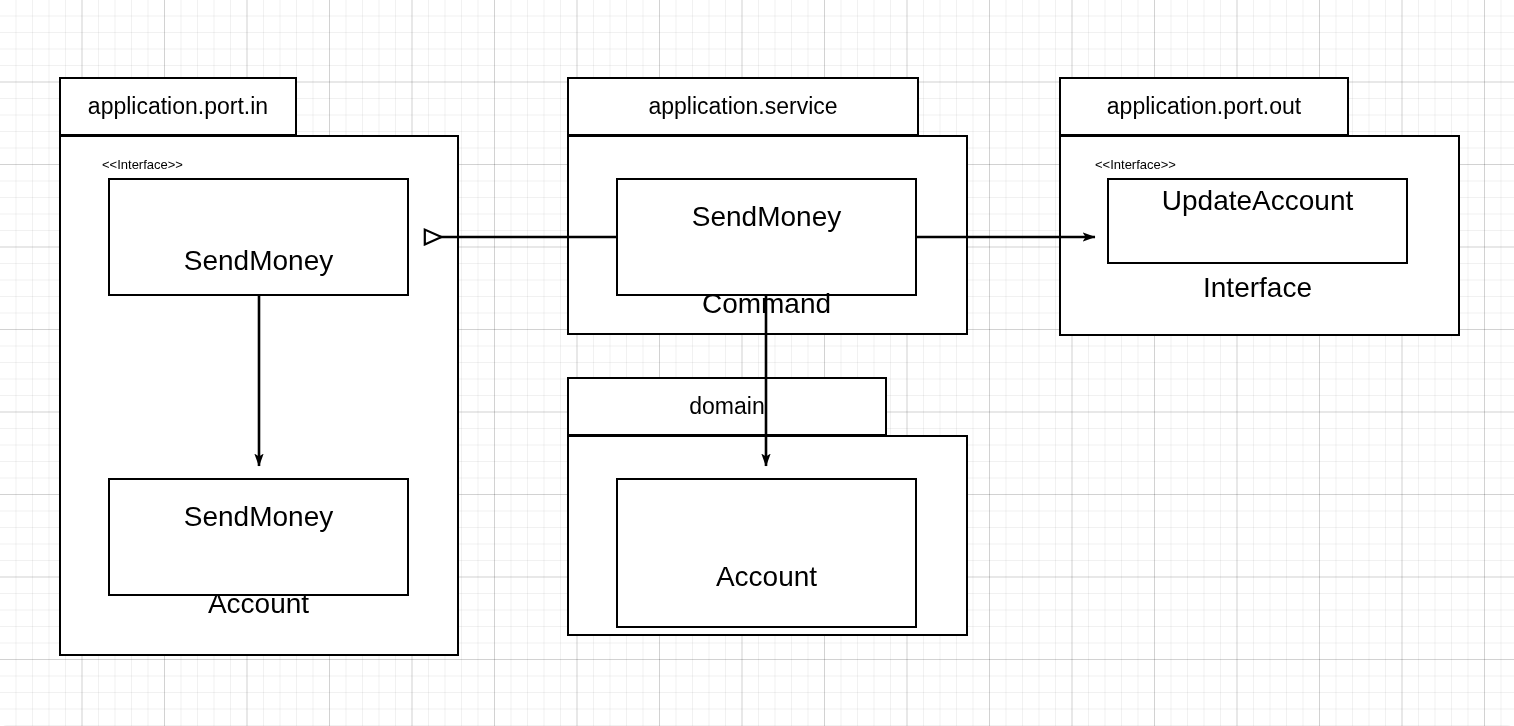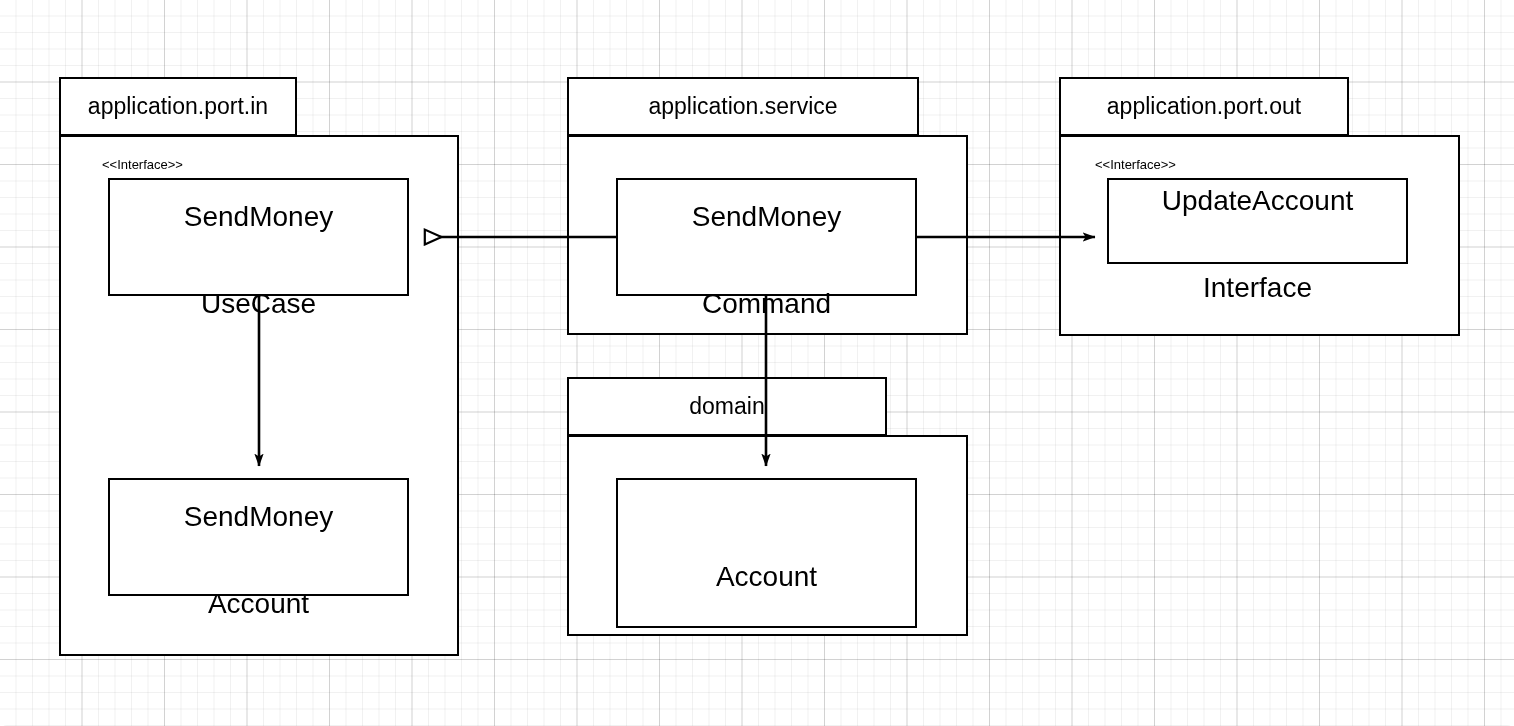--- a/index.html
+++ b/index.html
@@ -121,21 +121,20 @@
   <div class="pkg-body" id="body-domain" style="left: 567px; top: 435px; width: 401px; height: 201px;"></div>
   <div class="pkg-tab" id="tab-domain" style="left: 567px; top: 377px; width: 320px; height: 59px;">
     <span>domain</span>
   </div>
 
   <div class="stereotype" id="st-usecase" style="left: 102px; top: 158px;">&lt;&lt;Interface&gt;&gt;</div>
   <div class="stereotype" id="st-stateport" style="left: 1095px; top: 158px;">&lt;&lt;Interface&gt;&gt;</div>
 
   <div class="cls" id="cls-send-money-use-case" style="left: 108px; top: 178px; width: 301px; height: 118px;">
     <div class="cls-line">SendMoney</div>
-    <div class="cls-line">UseCase</div>
   </div>
 
   <div class="cls" id="cls-send-money-command" style="left: 108px; top: 478px; width: 301px; height: 118px;">
     <div class="cls-line">SendMoney</div>
     <div class="cls-line">Account</div>
   </div>
 
   <div class="cls" id="cls-send-money-service" style="left: 616px; top: 178px; width: 301px; height: 118px;">
     <div class="cls-line">SendMoney</div>
     <div class="cls-line">Command</div>

